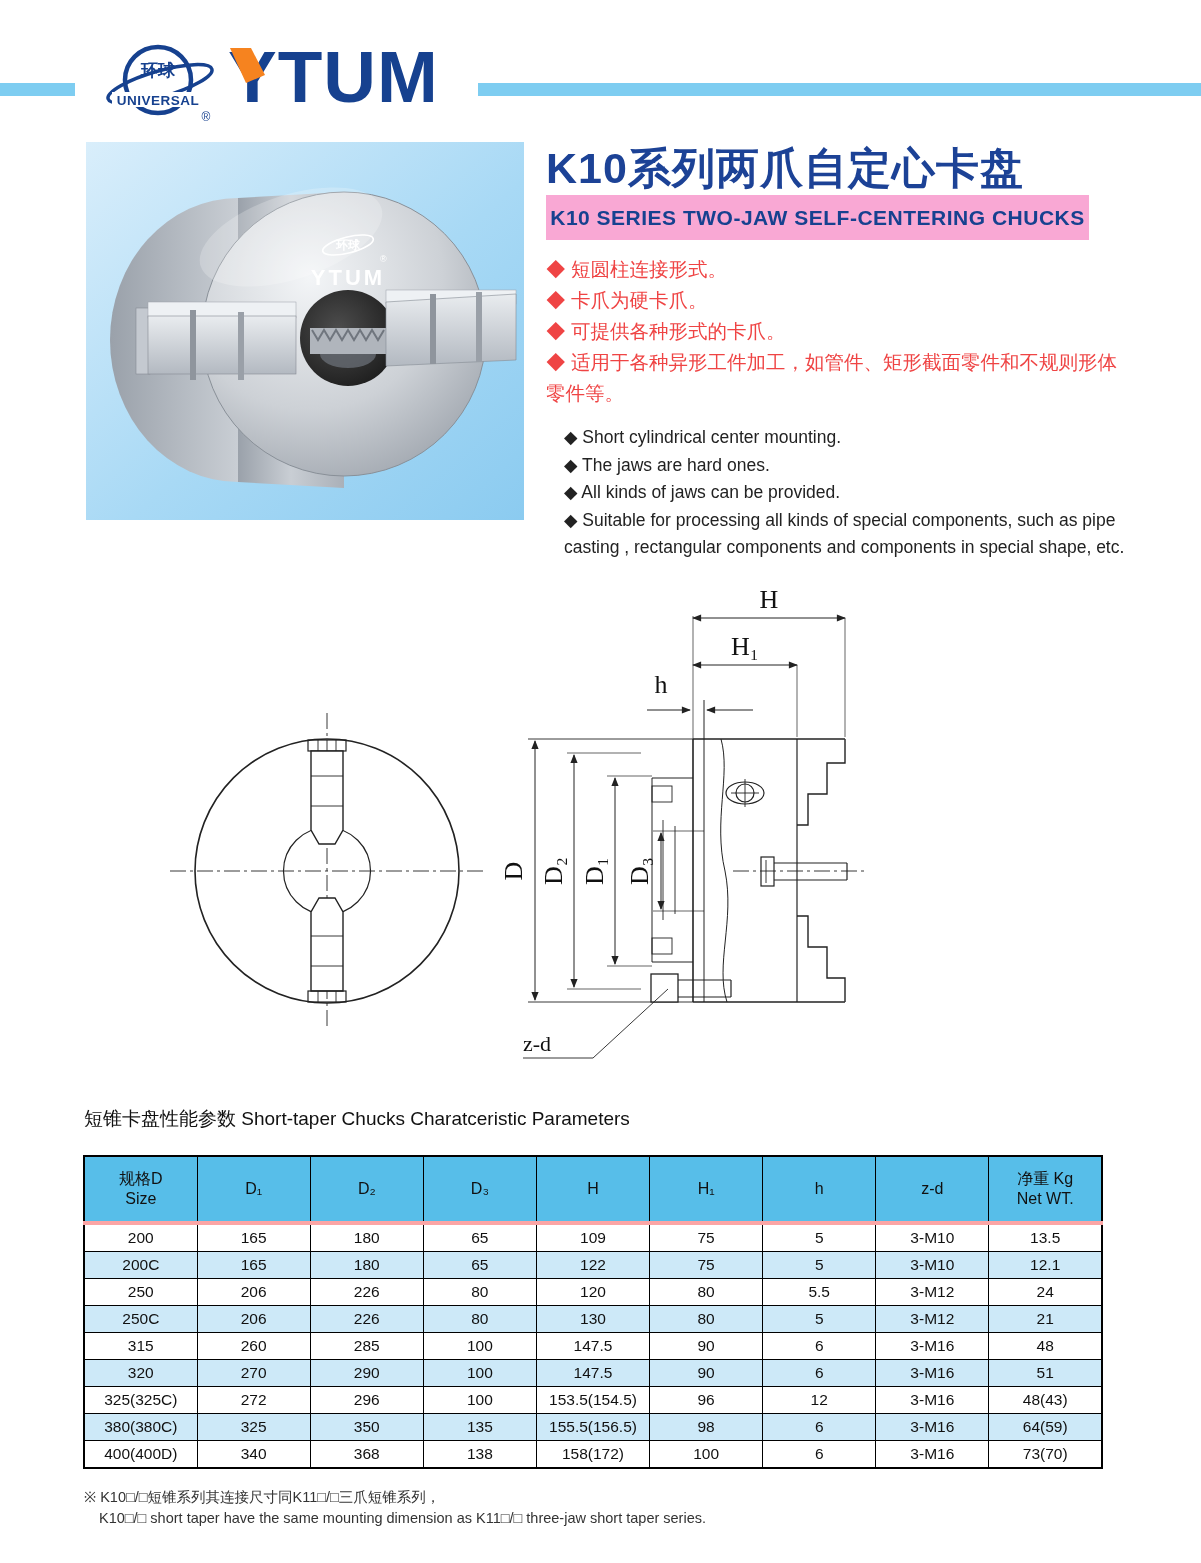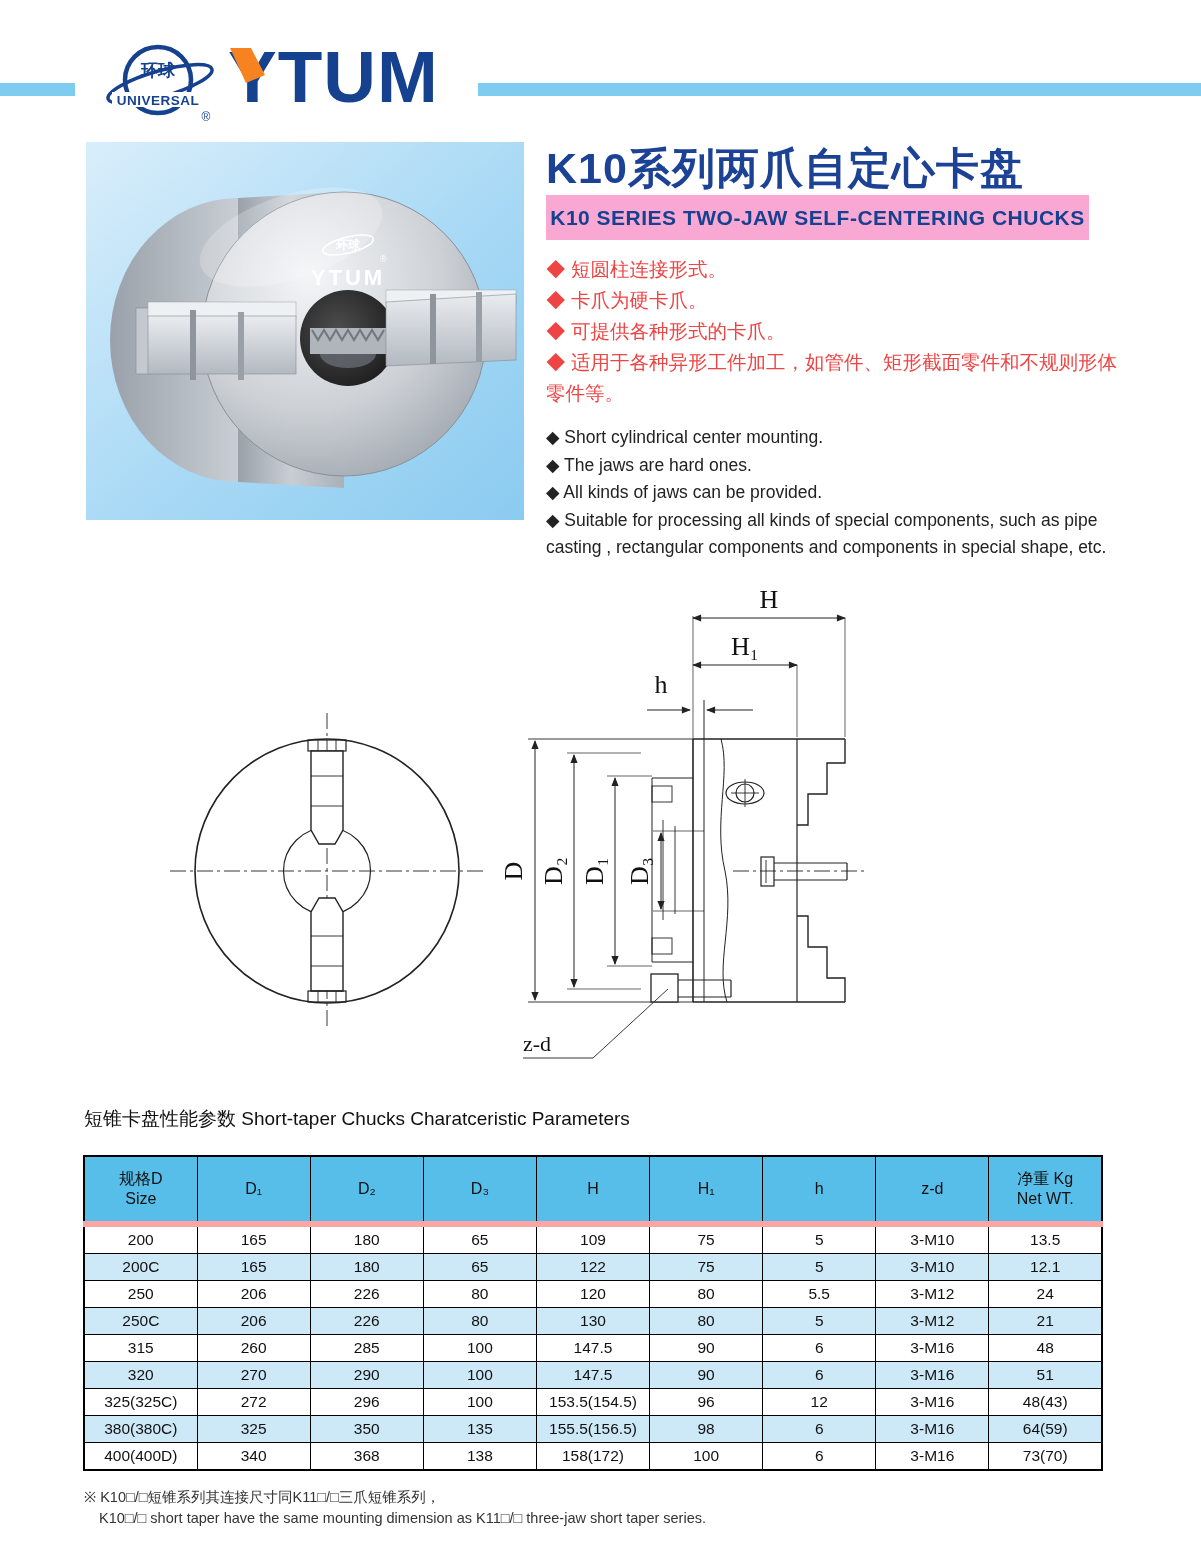--- a/index.html
+++ b/index.html
@@ -4,26 +4,26 @@
 <style>
   html,body{margin:0;padding:0;background:#fff;}
   .page{position:relative;width:1201px;height:1563px;background:#fff;overflow:hidden;
         font-family:"Liberation Sans",sans-serif;color:#111;}
   .abs{position:absolute;}
   .skybar{background:#7ECDF1;height:13px;}
   .title-cn{left:546px;top:140px;width:600px;font-size:43px;font-weight:bold;color:#1C4296;letter-spacing:1px;}
   .banner{left:546px;top:195px;width:543px;height:45px;background:#f9a8d4;display:flex;align-items:center;justify-content:center;
           color:#16418F;font-weight:bold;font-size:21px;letter-spacing:0.5px;}
   .feat-cn{left:546px;top:254px;width:578px;font-size:19.5px;line-height:31px;color:#ef4444;}
-  .feat-en{left:546px;top:424px;width:592px;font-size:17.5px;line-height:27.5px;color:#222;}
+  .feat-en{left:564px;top:424px;width:592px;font-size:17.5px;line-height:27.5px;color:#222;}
   .caption{left:84px;top:1106px;font-size:19px;color:#111;}
   .spec-table{left:83px;top:1155px;width:1020px;border-collapse:collapse;table-layout:fixed;
               font-size:15.5px;color:#111;text-align:center;border:2px solid #000;}
   .spec-table th{background:#57BEE9;font-weight:normal;height:62px;border:1px solid #000;white-space:pre-line;line-height:20px;font-size:16px;}
-  .spec-table thead tr{border-bottom:6px solid #fca5a5;margin-left:8px;}
+  .spec-table thead tr{border-bottom:4px solid #fca5a5;margin-left:8px;}
   .spec-table td{height:26px;border:1px solid #000;padding:0;}
   .spec-table tr.alt td{background:#CDE9F8;}
   .footnote{left:84px;top:1487px;font-size:14.5px;line-height:21px;color:#333;}
   .footnote .item+ .item{padding-left:15px;}
   
   .s16{stroke:#222;stroke-width:1.6;fill:none;}
   .s14{stroke:#222;stroke-width:1.4;fill:#fff;}
   .s13{stroke:#222;stroke-width:1.3;fill:#fff;}
   .s12{stroke:#222;stroke-width:1.2;fill:none;}
   .s10{stroke:#222;stroke-width:1.0;fill:none;}

